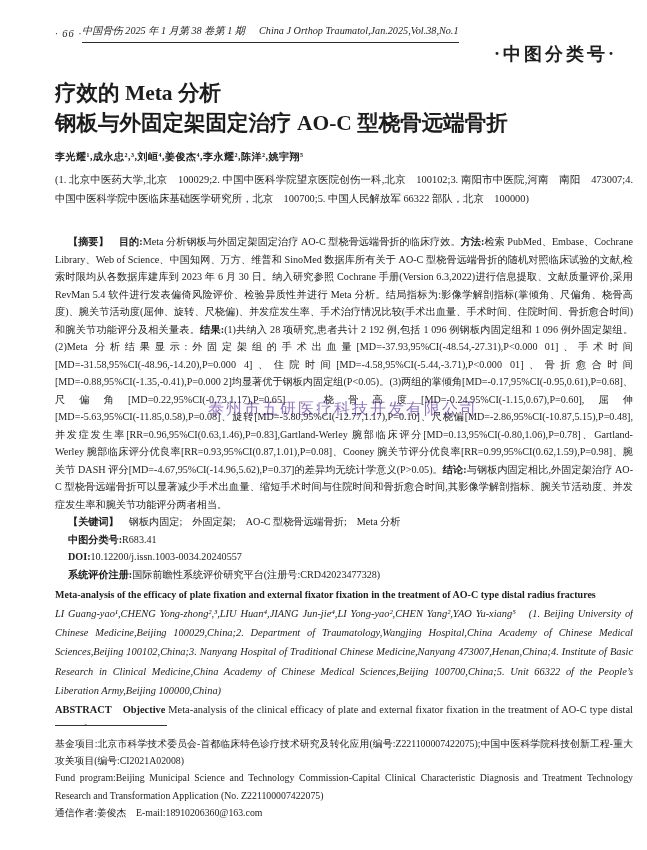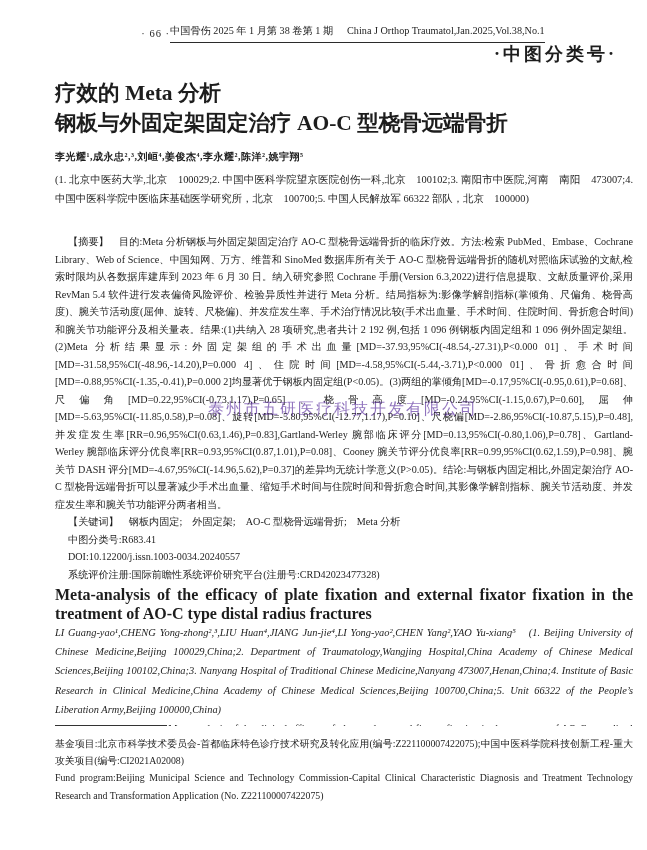--- a/index.html
+++ b/index.html
@@ -1,44 +1,44 @@
 <!DOCTYPE html>
 <html><head>
 <meta charset="utf-8">
 <style>
   html, body { margin:0; padding:0; width:647px; height:850px; background:#ffffff; overflow:hidden; }
   body { font-family:"Liberation Serif","DejaVu Serif",serif; color:#1d1d1d; position:relative;
          -webkit-text-size-adjust:none; }
   .page { position:absolute; inset:0; }
 
   .header { position:absolute; top:24px; left:55px; right:16px; display:flex;
-            justify-content:center; align-items:flex-end; font-size:10.5px; }
+            justify-content:flex-start; align-items:flex-end; font-size:10.5px;font-style:italic; }
   .pageno { letter-spacing:1px; padding-bottom:4px; }
   .journal { border-bottom:1.3px solid #2b2b2b; padding-bottom:4px; white-space:nowrap; font-size:10.2px; }
   .journal .cn { margin-right:14px; }
 
   .column-label { position:absolute; top:42px; right:30px; font-size:18px; font-weight:700;
                   letter-spacing:3px; }
 
   .title { position:absolute; top:79px; left:55px; width:578px; font-size:21.5px; line-height:29.5px;
            font-weight:700; }
 
   .authors { position:absolute; top:150px; left:55px; width:578px; font-size:10px; font-weight:700;
              letter-spacing:0.5px; }
 
   .affiliations { position:absolute; top:170px; left:55px; width:578px; font-size:10.4px;
                   line-height:19.4px; text-align:justify; }
 
   .abstract-block { position:absolute; top:233px; left:55px; width:578px; font-size:10.15px;
                     line-height:17.5px; text-align:justify; height:350px; overflow:hidden; }
   .abstract-block p { margin:0; text-indent:13px; }
-  .abstract-block b { font-weight:400;margin-top:8px; }
+  .abstract-block b { font-weight:700;margin-top:8px; }
 
   .english { position:absolute; top:585px; left:55px; width:578px; height:141px; overflow:hidden; }
-  .en-title { font-weight:700; font-size:16px; line-height:19px; text-align:justify; margin:0; }
+  .en-title { font-weight:700; font-size:10px; line-height:19px; text-align:justify; margin:0; }
   .en-authors { font-style:italic; font-size:10.4px; line-height:19.2px; text-align:justify; margin:0; }
   .en-abstract { font-size:10.4px; line-height:18.6px; text-align:justify; margin:1px 0 0 0; }
   .en-abstract b { font-style:normal; font-weight:700; }
 
   .footnotes { position:absolute; top:725px; left:55px; width:578px; font-size:9.8px;
                line-height:17.2px; text-align:justify; }
   .divider { width:112px; border-top:1.2px solid #333; margin:0 0 9px 0; }
   .footnotes p { margin:0; }
 
   .watermark { position:absolute; top:399px; left:208px; font-size:16px; letter-spacing:2px;
@@ -77,17 +77,18 @@
   <div class="english">
     <p class="en-title">Meta-analysis of the efficacy of plate fixation and external fixator fixation in the treatment of AO-C type distal radius fractures</p>
     <p class="en-authors">LI Guang-yao¹,CHENG Yong-zhong²,³,LIU Huan⁴,JIANG Jun-jie⁴,LI Yong-yao²,CHEN Yang²,YAO Yu-xiang⁵　(1. Beijing University of Chinese Medicine,Beijing 100029,China;2. Department of Traumatology,Wangjing Hospital,China Academy of Chinese Medical Sciences,Beijing 100102,China;3. Nanyang Hospital of Traditional Chinese Medicine,Nanyang 473007,Henan,China;4. Institute of Basic Research in Clinical Medicine,China Academy of Chinese Medical Sciences,Beijing 100700,China;5. Unit 66322 of the People’s Liberation Army,Beijing 100000,China)</p>
     <p class="en-abstract"><b>ABSTRACT</b>　<b>Objective</b> <span>Meta-analysis of the clinical efficacy of plate and external fixator fixation in the treatment of AO-C type distal radius fractures.</span>  </p>
   </div>
 
   <div class="footnotes">
     <div class="divider"></div>
     <p>基金项目:北京市科学技术委员会-首都临床特色诊疗技术研究及转化应用(编号:Z221100007422075);中国中医科学院科技创新工程-重大攻关项目(编号:CI2021A02008)</p>
     <p>Fund program:Beijing Municipal Science and Technology Commission-Capital Clinical Characteristic Diagnosis and Treatment Technology Research and Transformation Application (No. Z221100007422075)</p>
+    <p>通信作者:姜俊杰　E-mail:18910206360@163.com</p>
   </div>
 
   <div class="watermark">泰州市五研医疗科技开发有限公司</div>
 
 </div>
 
 </body></html>

